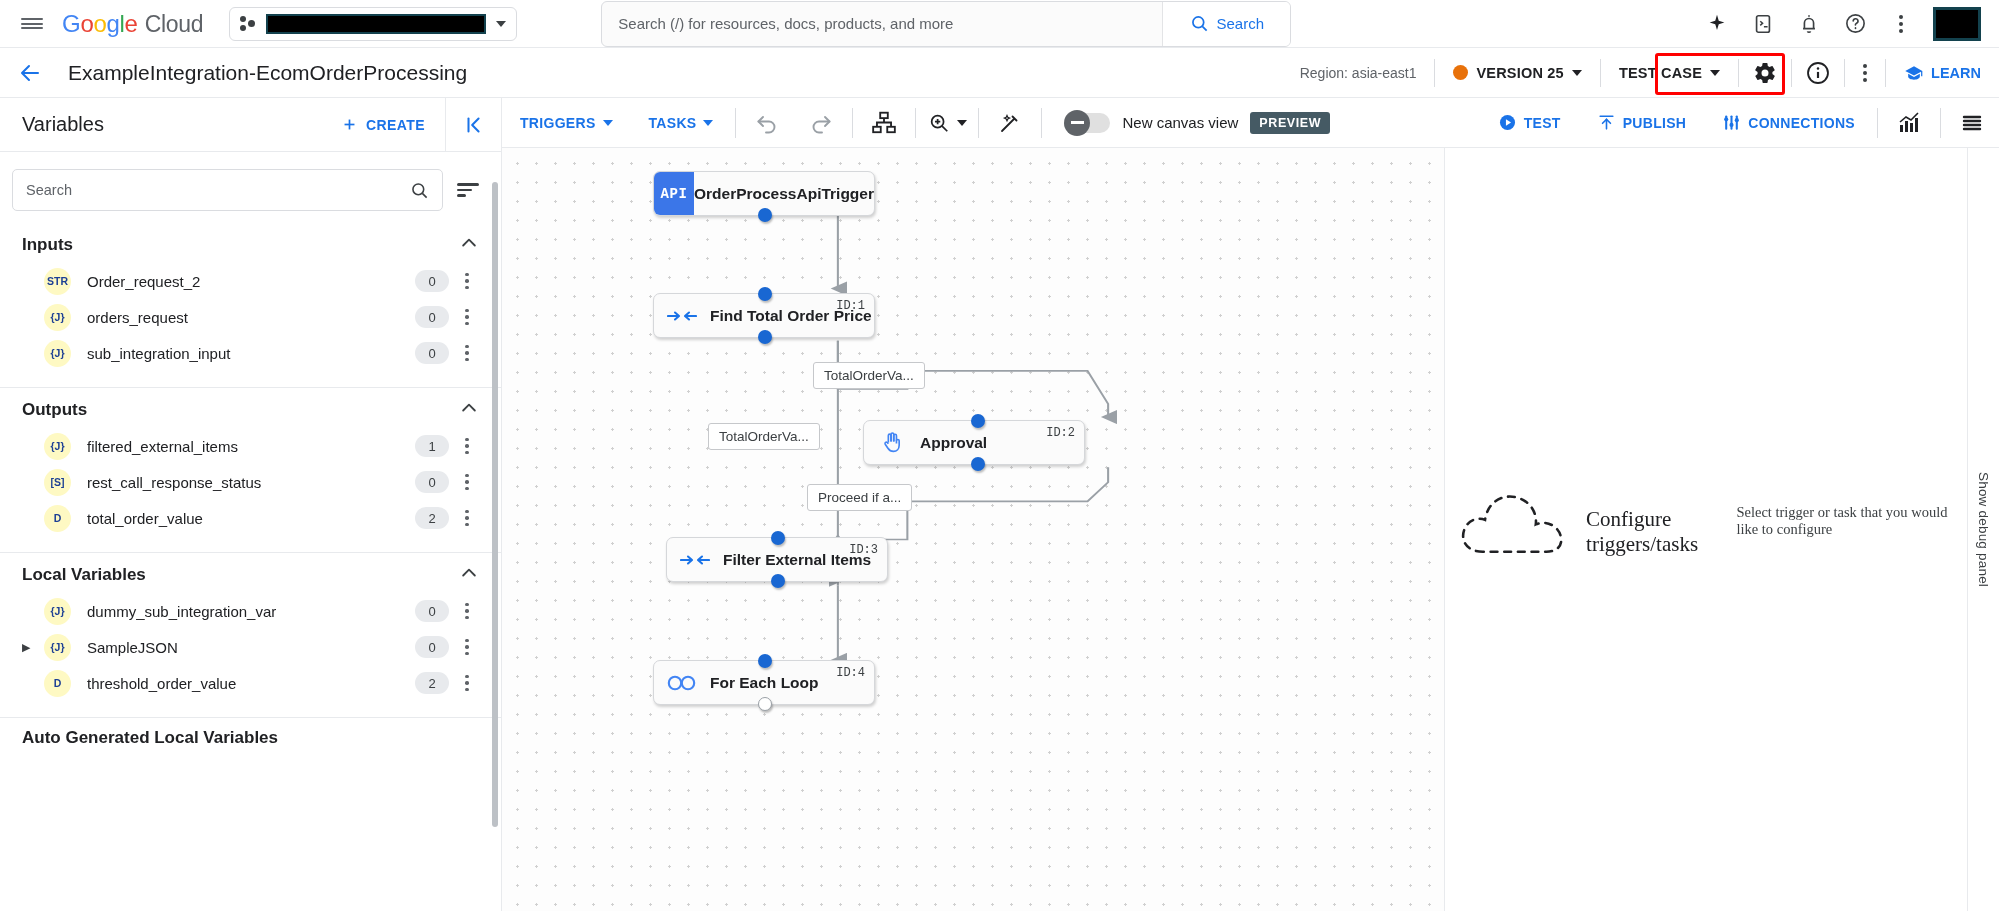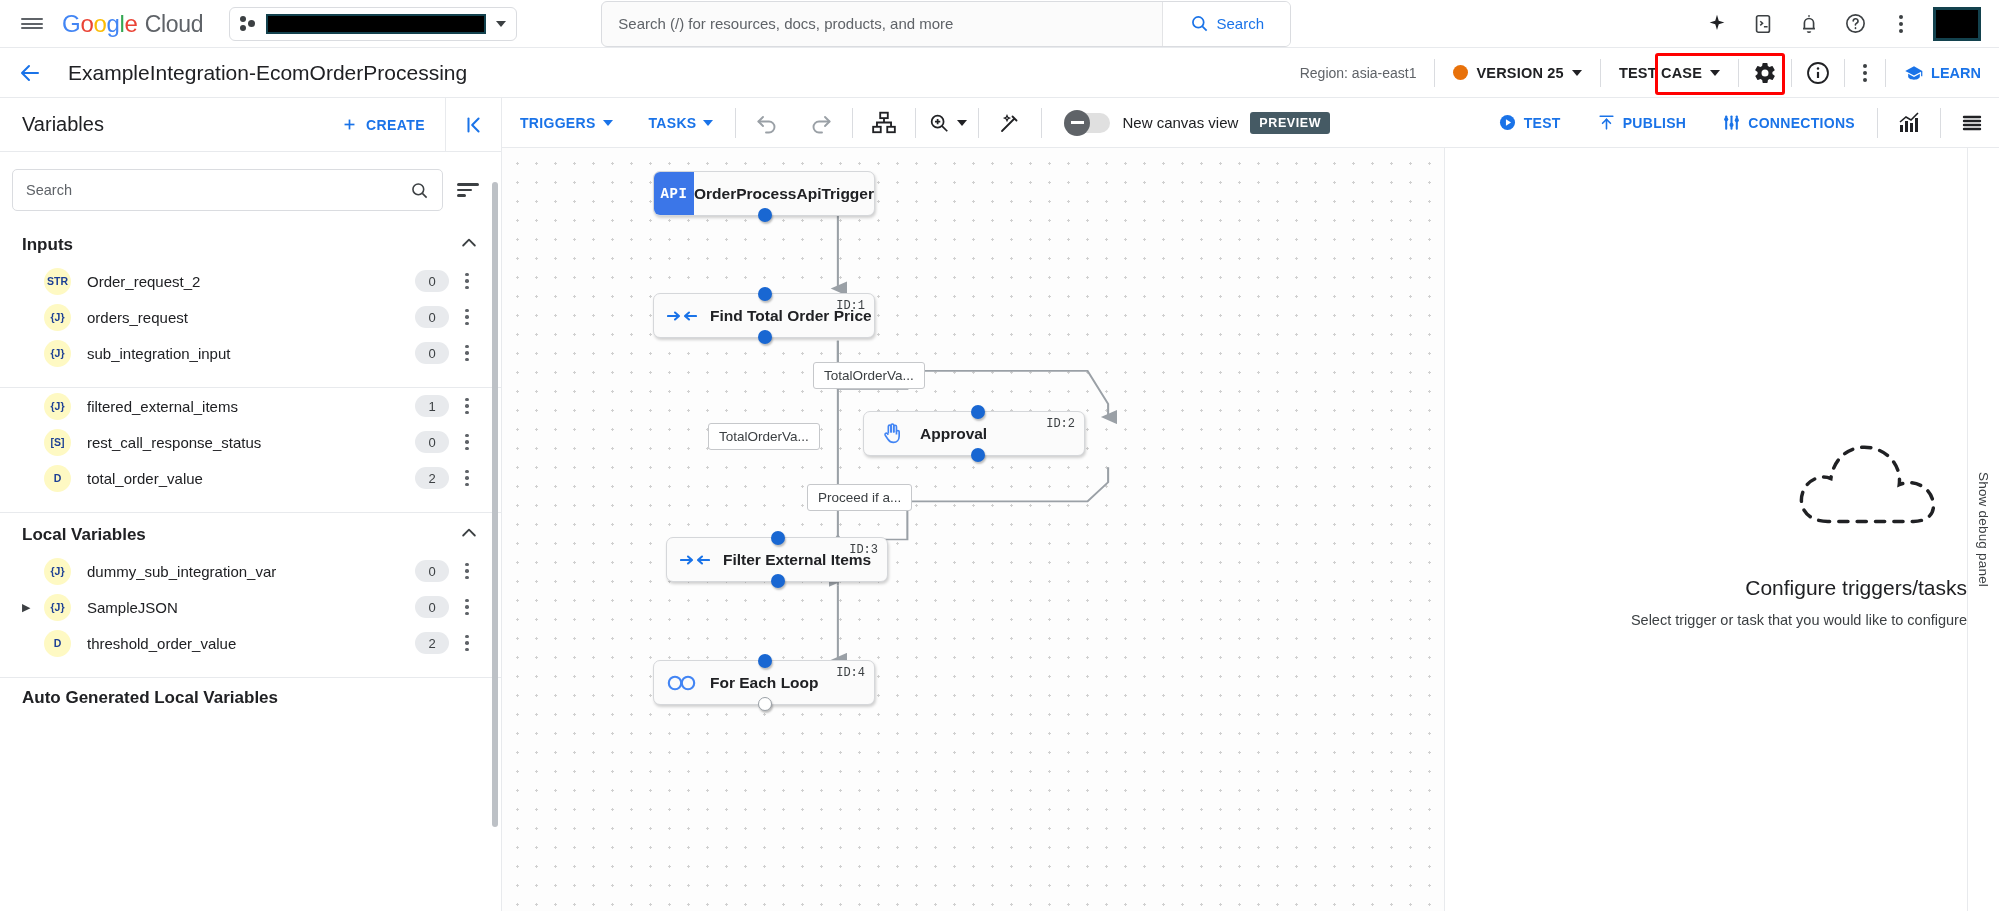--- a/index.html
+++ b/index.html
@@ -155,21 +155,21 @@
     position:absolute; background:#fff; border:1px solid #c6c8cb; border-radius:3px;
     font-size: 13.5px; color:#3c4043; padding: 5px 10px; white-space:nowrap;
     font-family:"Liberation Sans", sans-serif;
   }
 
   
   .configpanel { width: 522px; min-width:522px; display:flex; flex-direction:column; background:#fff; position:relative;}
   .cfghead { height: 54px; display:flex; align-items:center; padding: 0 12px 0 22px; border-bottom:1px solid #e8eaed;}
   .cfghead h2 { font-size: 20px; font-weight:400; color:#202124;}
   .cfghead .acts { margin-left:auto; display:flex; align-items:center; gap:6px;}
-  .cfgbody { flex:1; display:flex; flex-direction:column; align-items:flex-end; justify-content:center; padding-bottom: 30px;}
+  .cfgbody { flex:1; display:flex; align-items:center; justify-content:center; padding-bottom: 30px; font-family: Liberation Serif, serif;}
   .cfg-title { font-size: 21px; color:#202124; margin-top: 34px;}
   .cfg-sub { font-size: 14.5px; color:#3c4043; margin-top: 12px;}
   .debugrail {
     width: 32px; min-width:32px; border-left:1px solid #e8eaed; background:#fff;
     display:flex; align-items:center; justify-content:center; cursor:pointer;
   }
   .debugrail span {
     writing-mode: vertical-rl; font-size: 13.5px; color:#3c4043; letter-spacing:.2px;
   }
 
@@ -388,20 +388,26 @@
                 <span class="vname">sub_integration_input</span>
                 <span class="vcount">0</span>
                 <span class="row-kebab">
                   <i></i>
                   <i></i>
                   <i></i>
                 </span>
               </div>
             </div>
             <div class="vsection bordered">
+              <div class="vsec-head">
+                <h3>Outputs</h3>
+                <span class="chev"><svg width="20" height="20" viewBox="0 0 24 24" fill="none" stroke="#3c4043" stroke-width="2.2" stroke-linecap="round" stroke-linejoin="round">
+                    <polyline points="5,15 12,8 19,15"></polyline>
+                  </svg></span>
+              </div>
               <div class="vrow">
                 <span class="expander"></span>
                 <span class="type-badge">{J}</span>
                 <span class="vname">filtered_external_items</span>
                 <span class="vcount">1</span>
                 <span class="row-kebab">
                   <i></i>
                   <i></i>
                   <i></i>
                 </span>
@@ -619,21 +625,21 @@
                     <polyline points="8,7.5 12,11 8,14.5"></polyline>
                     <line x1="29" y1="11" x2="19" y2="11"></line>
                     <polyline points="22,7.5 18,11 22,14.5"></polyline>
                   </svg>
                 </span>
                 <span class="nlabel">Find Total Order Price</span>
                 <span class="nid">ID:1</span>
                 <span class="port" style="left:104px; top:-7px;"></span>
                 <span class="port" style="left:104px; bottom:-7px;"></span>
               </div>
-              <div class="node" style="left: 361px; top: 263px; width: 222px; height: 45px;">
+              <div class="node" style="left: 361px; top: 272px; width: 222px; height: 45px;">
                 <span class="nicon">
                   <svg width="25" height="25" viewBox="0 0 24 24" fill="none" stroke="#4285F4" stroke-width="1.6" stroke-linejoin="round">
                     <path d="M8 12V5.2a1.3 1.3 0 0 1 2.6 0V11"></path>
                     <path d="M10.6 11V4.2a1.3 1.3 0 0 1 2.6 0V11"></path>
                     <path d="M13.2 11V5.4a1.3 1.3 0 0 1 2.6 0V13"></path>
                     <path d="M15.8 10.4a1.3 1.3 0 0 1 2.6 0v4.2c0 3.4-2.3 5.9-5.4 5.9-2.8 0-4.3-1.2-5.4-3L5 13.6a1.3 1.3 0 0 1 2-1.6l1 1.3"></path>
                   </svg>
                 </span>
                 <span class="nlabel">Approval</span>
                 <span class="nid">ID:2</span>

